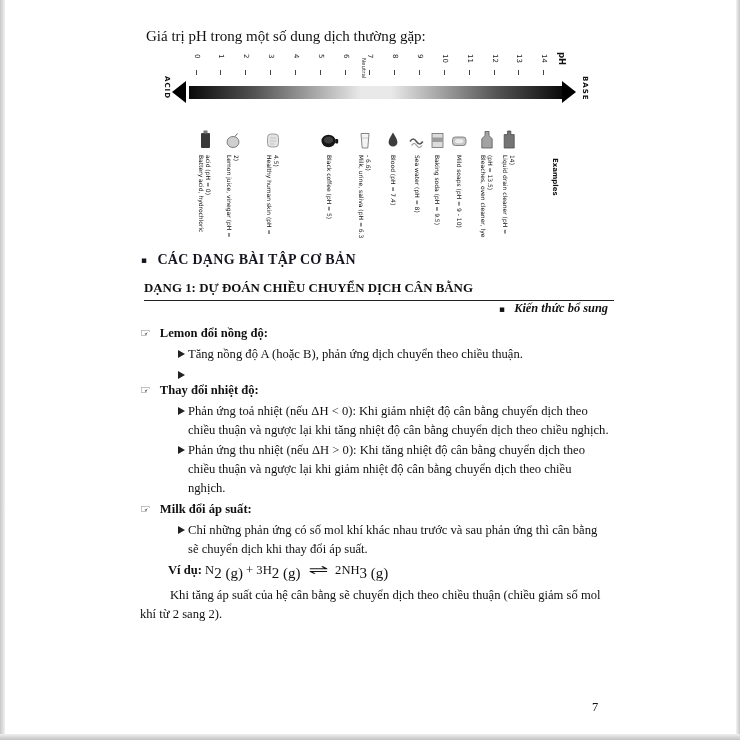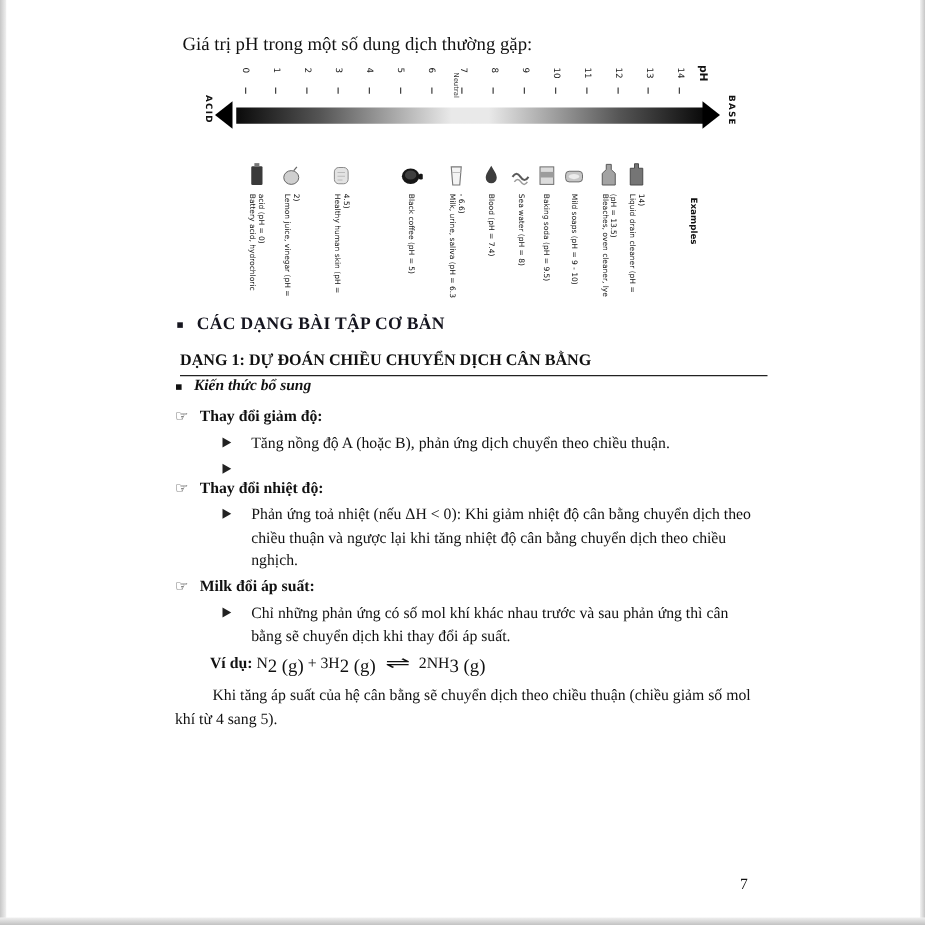--- a/index.html
+++ b/index.html
@@ -36,32 +36,32 @@
   .ph-item svg{display:block;}
   .ilabel{writing-mode:vertical-lr;font-size:6px;line-height:1.2;height:84px;margin-top:3px;color:#111;}
   .examples{position:absolute;left:388px;top:108px;writing-mode:vertical-lr;font-weight:bold;font-size:7px;}
 
   
   .main-heading{position:absolute;left:141px;top:252px;margin:0;font-size:14px;font-weight:bold;
     letter-spacing:.3px;color:#15151f;display:flex;align-items:center;gap:10px;}
   .sq{font-family:"DejaVu Sans",sans-serif;font-size:9px;line-height:1;}
   .dang1{position:absolute;left:140px;top:277px;width:470px;margin:4px;font-size:12.9px;font-weight:bold;
     padding-bottom:4px;border-bottom:1.2px solid #222;}
-  .subnote{position:absolute;left:140px;top:301px;width:468px;
+  .subnote{position:absolute;left:140px;top:301px;width:468px;text-align:right;
     font-size:12.4px;font-weight:bold;font-style:italic;}
   .subnote .sq{font-style:normal;margin-right:9px;}
 
   
   .content{position:absolute;left:140px;top:322px;width:470px;font-size:12.6px;line-height:1.5;}
   .sec-head{display:flex;gap:9px;margin:2px 0;font-weight:bold;align-items:baseline;}
   .hand{font-family:"DejaVu Sans",sans-serif;font-size:12px;font-weight:normal;}
   .example-line{margin:2px 0 2px 28px;}
   .vd{font-weight:bold;}
   .eq-arrow{display:inline-block;transform:scaleX(1.9);margin:0 12px;font-family:"DejaVu Sans",sans-serif;}
-  .point{display:flex;gap:16px;margin:2px 0 2px 38px;}
+  .point{display:flex;gap:3px;margin:2px 0 2px 38px;}
   .tri{flex:none;width:0;height:0;border-top:4.5px solid transparent;border-bottom:4.5px solid transparent;
     border-left:7px solid #222;margin-top:5px;}
   .conclusion{margin:2px 0;text-indent:30px;}
   sub{font-size:15px;}
   .page-num{position:absolute;left:592px;top:700px;font-size:12.5px;}
 </style>
 </head>
 <body>
 
 <div class="edge left"></div>
@@ -230,49 +230,53 @@
 <h3 class="dang1">DẠNG 1: DỰ ĐOÁN CHIỀU CHUYỂN DỊCH CÂN BẰNG</h3>
 
 <div class="subnote">
   <span class="sq">▪</span><span>Kiến thức bổ sung</span>
 </div>
 
 <div class="content">
 
   <div class="sec-head">
     <span class="hand">☞</span>
-    <span>Thay đổi giảm độ:</span>
+    <span>Lemon đổi nồng độ:</span>
   </div>
   <div class="point">
     <span class="tri"></span>
     <span>Tăng nồng độ A (hoặc B), phản ứng dịch chuyển theo chiều thuận.</span>
   </div>
   <div class="point">
     <span class="tri"></span>
   </div>
 
   <div class="sec-head">
     <span class="hand">☞</span>
     <span>Thay đổi nhiệt độ:</span>
   </div>
   <div class="point">
     <span class="tri"></span>
     <span>Phản ứng toả nhiệt (nếu ΔH &lt; 0): Khi giảm nhiệt độ cân bằng chuyển dịch theo chiều thuận và ngược lại khi tăng nhiệt độ cân bằng chuyển dịch theo chiều nghịch.</span>
+  </div>
+  <div class="point">
+    <span class="tri"></span>
+    <span>Phản ứng thu nhiệt (nếu ΔH &gt; 0): Khi tăng nhiệt độ cân bằng chuyển dịch theo chiều thuận và ngược lại khi giảm nhiệt độ cân bằng chuyển dịch theo chiều nghịch.</span>
   </div>
 
   <div class="sec-head">
     <span class="hand">☞</span>
     <span>Milk đổi áp suất:</span>
   </div>
   <div class="point">
     <span class="tri"></span>
     <span>Chỉ những phản ứng có số mol khí khác nhau trước và sau phản ứng thì cân bằng sẽ chuyển dịch khi thay đổi áp suất.</span>
   </div>
 
   <p class="example-line">
     <b class="vd">Ví dụ:</b>
     <span>N</span><sub>2 (g)</sub><span> + 3H</span><sub>2 (g)</sub><span class="eq-arrow">⇌</span><span>2NH</span><sub>3 (g)</sub>
   </p>
-  <p class="conclusion">Khi tăng áp suất của hệ cân bằng sẽ chuyển dịch theo chiều thuận (chiều giảm số mol khí từ 4 sang 5).</p>
+  <p class="conclusion">Khi tăng áp suất của hệ cân bằng sẽ chuyển dịch theo chiều thuận (chiều giảm số mol khí từ 2 sang 2).</p>
 
 </div>
 
 <div class="page-num">7</div>
 
 </body></html>

